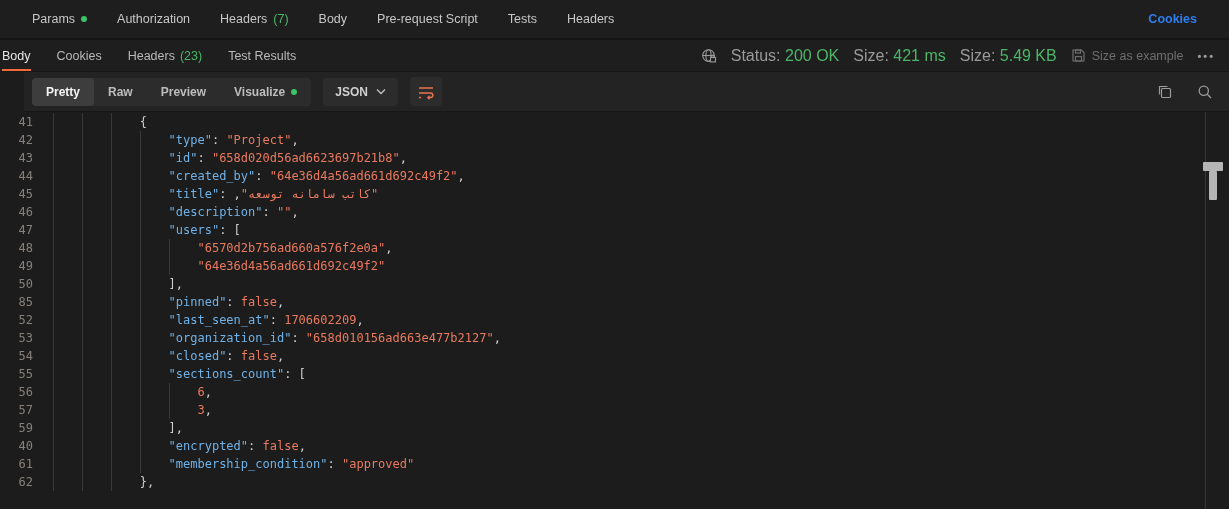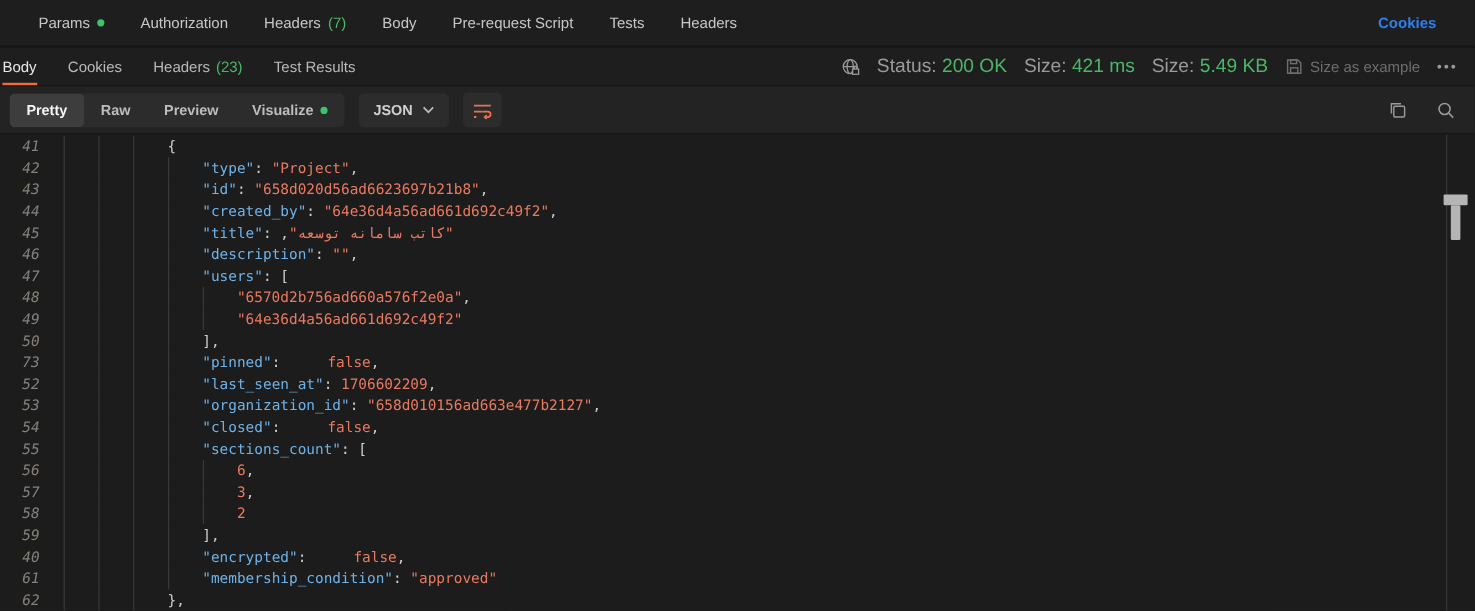--- a/index.html
+++ b/index.html
@@ -27,40 +27,40 @@
   .resp-tab.active { color: #e8e8e8; }
   .resp-tab.active::after { content: ""; position: absolute; left: 0; right: 0; bottom: 0; height: 2px; background: #f26b3a; }
   #resp-meta { margin-left: auto; display: flex; align-items: center; gap: 14px; }
   .stat { white-space: nowrap; color: #9a9a9a; font-size: 16px; }
   .stat b { color: #4cb668; font-weight: 400; }
   #save-example { display: flex; align-items: center; gap: 6px; color: #6e6e6e; cursor: default; white-space: nowrap; }
   #more-dots { color: #9a9a9a; letter-spacing: 2px; font-weight: 700; font-size: 11px; cursor: pointer; }
   .mini-icon { display: inline-flex; align-items: center; }
 
   
-  #view-toolbar { height: 40px; background: #232323; border-bottom: 1px solid #161616; padding: 0 16px 0 8px; }
+  #view-toolbar { height: 40px; background: #232323; border-bottom: 1px solid #161616; padding: 0 16px 0 8px; margin-left: 24px; }
   .seg-group { display: flex; align-items: center; background: #2c2c2c; border-radius: 4px; overflow: hidden; }
   .mode { padding: 7px 14px; color: #bdbdbd; cursor: pointer; display: flex; align-items: center; gap: 6px; font-size: 12px; white-space: nowrap; border-radius: 4px; font-weight: bold; }
   .mode.active { background: #3d3d3d; color: #f5f5f5; font-weight: 700; }
   #lang-group { margin-left: 12px; padding: 7px 12px; display: flex; align-items: center; gap: 8px; background: #2c2c2c; border-radius: 4px; cursor: pointer; }
   #lang-label { color: #d0d0d0; font-weight: 700; font-size: 12px; }
   #wrap-btn { margin-left: 12px; width: 32px; height: 29px; background: #2c2c2c; border-radius: 4px; display: flex; align-items: center; justify-content: center; cursor: pointer; }
   #toolbar-right { margin-left: auto; display: flex; align-items: center; gap: 24px; }
   .icon-btn { cursor: pointer; display: flex; align-items: center; }
 
   
   #code-area { position: relative; height: 397px; background: #1c1c1c; font-family: "DejaVu Sans Mono", monospace; font-size: 12px; line-height: 18px; padding-top: 1px; overflow: hidden; }
   .cl { display: flex; height: 18px; white-space: pre; }
-  .ln { width: 33px; text-align: right; color: #87807a; flex: 0 0 33px; user-select: none; font-style: italic; }
+  .ln { width: 33px; text-align: right; color: #87807a; flex: 0 0 33px; user-select: none; }
   .lc { padding-left: 20px; display: flex; }
   .ind { display: inline-block; width: 4ch; border-left: 1px solid #393939; height: 18px; }
   .tk { color: #6fb2e8; }
   .ts { color: #ea7a5f; }
   .tn { color: #ea7a5f; }
-  .tb { color: #ea7a5f; margin-left: 32px; }
+  .tb { color: #ea7a5f; }
   .tp { color: #cfcfcf; }
 
   #scroll-track { position: absolute; top: 0; bottom: 0; left: 1205px; width: 1px; background: #383838; }
   #scroll-thumb-top { position: absolute; left: 1203px; top: 50px; width: 20px; height: 9px; background: #b5b5b5; border-radius: 1px; }
   #scroll-thumb-stem { position: absolute; left: 1209px; top: 59px; width: 8px; height: 29px; background: #b5b5b5; border-radius: 1px; }
 </style>
 </head>
 <body>
 
 <div id="request-bar" class="bar">
@@ -191,28 +191,27 @@
       <div class="cl"><span class="ln">41</span><span class="lc"><span class="ind"></span><span class="ind"></span><span class="ind"></span><span class="tp">{</span></span></div>
       <div class="cl"><span class="ln">42</span><span class="lc"><span class="ind"></span><span class="ind"></span><span class="ind"></span><span class="ind"></span><span class="tk">"type"</span><span class="tp">: </span><span class="ts">"Project"</span><span class="tp">,</span></span></div>
       <div class="cl"><span class="ln">43</span><span class="lc"><span class="ind"></span><span class="ind"></span><span class="ind"></span><span class="ind"></span><span class="tk">"id"</span><span class="tp">: </span><span class="ts">"658d020d56ad6623697b21b8"</span><span class="tp">,</span></span></div>
       <div class="cl"><span class="ln">44</span><span class="lc"><span class="ind"></span><span class="ind"></span><span class="ind"></span><span class="ind"></span><span class="tk">"created_by"</span><span class="tp">: </span><span class="ts">"64e36d4a56ad661d692c49f2"</span><span class="tp">,</span></span></div>
       <div class="cl"><span class="ln">45</span><span class="lc"><span class="ind"></span><span class="ind"></span><span class="ind"></span><span class="ind"></span><span class="tk">"title"</span><span class="tp">: </span><span class="tp">,</span><span class="ts">"⁦توسعه⁩ ⁦سامانه⁩ ⁦کاتب⁩"</span></span></div>
       <div class="cl"><span class="ln">46</span><span class="lc"><span class="ind"></span><span class="ind"></span><span class="ind"></span><span class="ind"></span><span class="tk">"description"</span><span class="tp">: </span><span class="ts">""</span><span class="tp">,</span></span></div>
       <div class="cl"><span class="ln">47</span><span class="lc"><span class="ind"></span><span class="ind"></span><span class="ind"></span><span class="ind"></span><span class="tk">"users"</span><span class="tp">: </span><span class="tp">[</span></span></div>
       <div class="cl"><span class="ln">48</span><span class="lc"><span class="ind"></span><span class="ind"></span><span class="ind"></span><span class="ind"></span><span class="ind"></span><span class="ts">"6570d2b756ad660a576f2e0a"</span><span class="tp">,</span></span></div>
       <div class="cl"><span class="ln">49</span><span class="lc"><span class="ind"></span><span class="ind"></span><span class="ind"></span><span class="ind"></span><span class="ind"></span><span class="ts">"64e36d4a56ad661d692c49f2"</span></span></div>
       <div class="cl"><span class="ln">50</span><span class="lc"><span class="ind"></span><span class="ind"></span><span class="ind"></span><span class="ind"></span><span class="tp">],</span></span></div>
-      <div class="cl"><span class="ln">73</span><span class="lc"><span class="ind"></span><span class="ind"></span><span class="ind"></span><span class="ind"></span><span class="tk">"pinned"</span><span class="tp">: </span><span class="tb">false</span><span class="tp">,</span></span></div>
+      <div class="cl"><span class="ln">85</span><span class="lc"><span class="ind"></span><span class="ind"></span><span class="ind"></span><span class="ind"></span><span class="tk">"pinned"</span><span class="tp">: </span><span class="tb">false</span><span class="tp">,</span></span></div>
       <div class="cl"><span class="ln">52</span><span class="lc"><span class="ind"></span><span class="ind"></span><span class="ind"></span><span class="ind"></span><span class="tk">"last_seen_at"</span><span class="tp">: </span><span class="tn">1706602209</span><span class="tp">,</span></span></div>
       <div class="cl"><span class="ln">53</span><span class="lc"><span class="ind"></span><span class="ind"></span><span class="ind"></span><span class="ind"></span><span class="tk">"organization_id"</span><span class="tp">: </span><span class="ts">"658d010156ad663e477b2127"</span><span class="tp">,</span></span></div>
       <div class="cl"><span class="ln">54</span><span class="lc"><span class="ind"></span><span class="ind"></span><span class="ind"></span><span class="ind"></span><span class="tk">"closed"</span><span class="tp">: </span><span class="tb">false</span><span class="tp">,</span></span></div>
       <div class="cl"><span class="ln">55</span><span class="lc"><span class="ind"></span><span class="ind"></span><span class="ind"></span><span class="ind"></span><span class="tk">"sections_count"</span><span class="tp">: </span><span class="tp">[</span></span></div>
       <div class="cl"><span class="ln">56</span><span class="lc"><span class="ind"></span><span class="ind"></span><span class="ind"></span><span class="ind"></span><span class="ind"></span><span class="tn">6</span><span class="tp">,</span></span></div>
       <div class="cl"><span class="ln">57</span><span class="lc"><span class="ind"></span><span class="ind"></span><span class="ind"></span><span class="ind"></span><span class="ind"></span><span class="tn">3</span><span class="tp">,</span></span></div>
-      <div class="cl"><span class="ln">58</span><span class="lc"><span class="ind"></span><span class="ind"></span><span class="ind"></span><span class="ind"></span><span class="ind"></span><span class="tn">2</span></span></div>
       <div class="cl"><span class="ln">59</span><span class="lc"><span class="ind"></span><span class="ind"></span><span class="ind"></span><span class="ind"></span><span class="tp">],</span></span></div>
       <div class="cl"><span class="ln">40</span><span class="lc"><span class="ind"></span><span class="ind"></span><span class="ind"></span><span class="ind"></span><span class="tk">"encrypted"</span><span class="tp">: </span><span class="tb">false</span><span class="tp">,</span></span></div>
       <div class="cl"><span class="ln">61</span><span class="lc"><span class="ind"></span><span class="ind"></span><span class="ind"></span><span class="ind"></span><span class="tk">"membership_condition"</span><span class="tp">: </span><span class="ts">"approved"</span></span></div>
       <div class="cl"><span class="ln">62</span><span class="lc"><span class="ind"></span><span class="ind"></span><span class="ind"></span><span class="tp">},</span></span></div>
     </div>
   <div id="scroll-track"></div>
   <div id="scroll-thumb-top"></div>
   <div id="scroll-thumb-stem"></div>
 </div>
 

